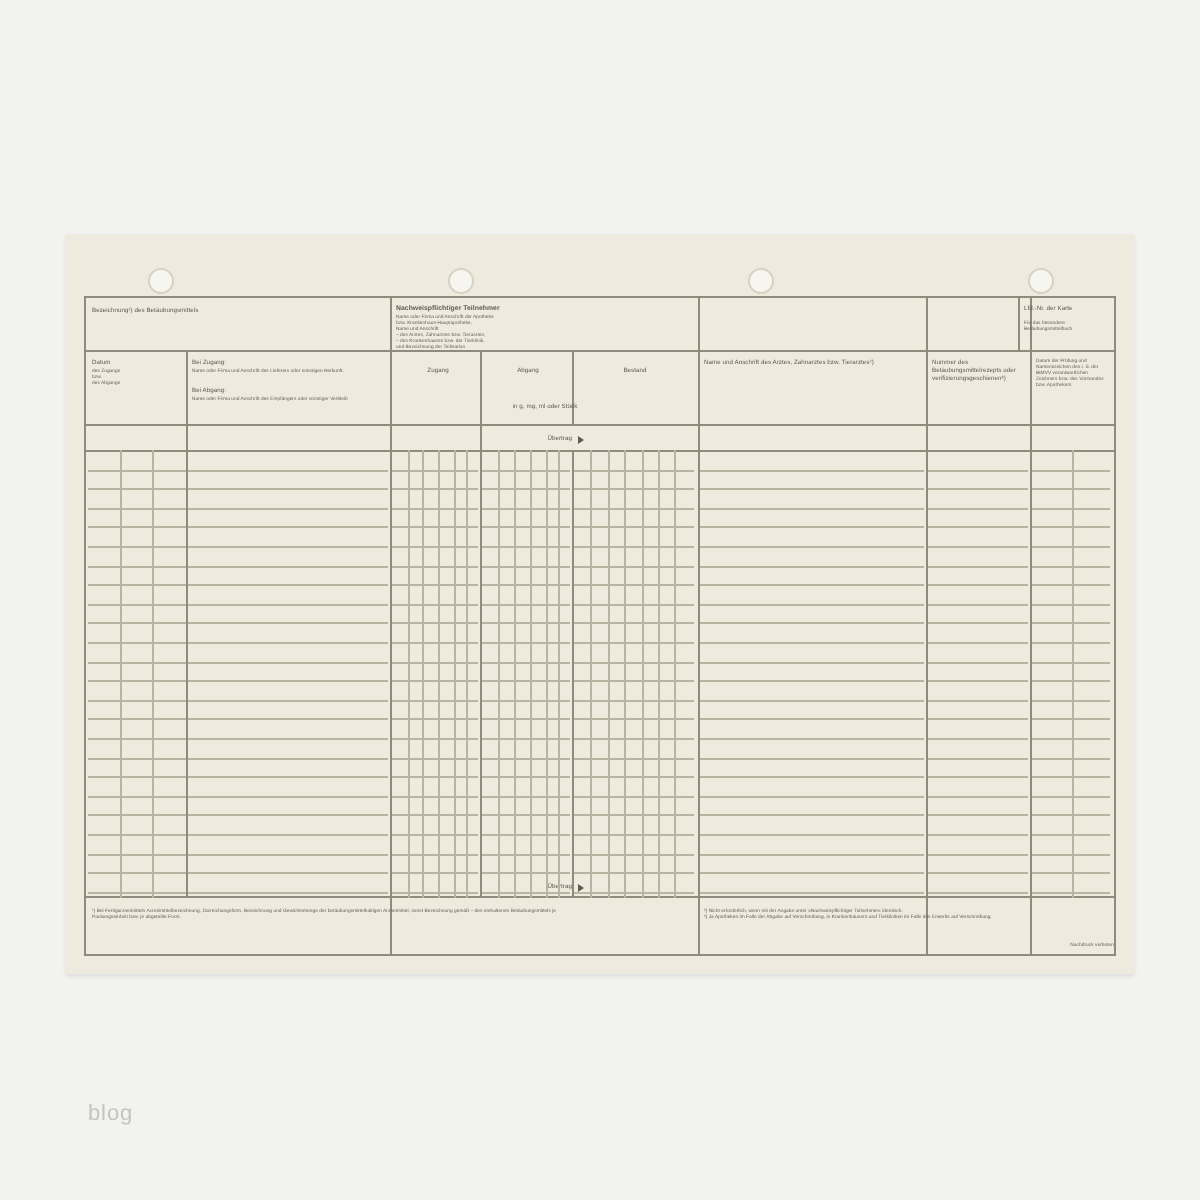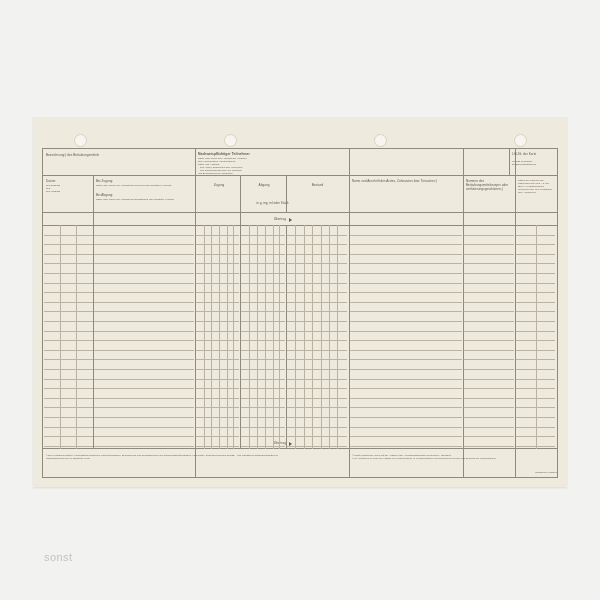--- a/index.html
+++ b/index.html
@@ -119,21 +119,21 @@
     top: 551px;
     font-size: 11px;
     color: #c3c3c1;
     letter-spacing: 0.04em;
   }
   .mini { font-size: 2.4px; line-height: 1.25; }
 </style>
 </head>
 <body>
 
-<div id="watermark">sonst</div>
+<div id="watermark">blog</div>
 
 <div id="sheet">
 
   <div class="hole h1"></div>
   <div class="hole h2"></div>
   <div class="hole h3"></div>
   <div class="hole h4"></div>
 
   <div id="form">
 

